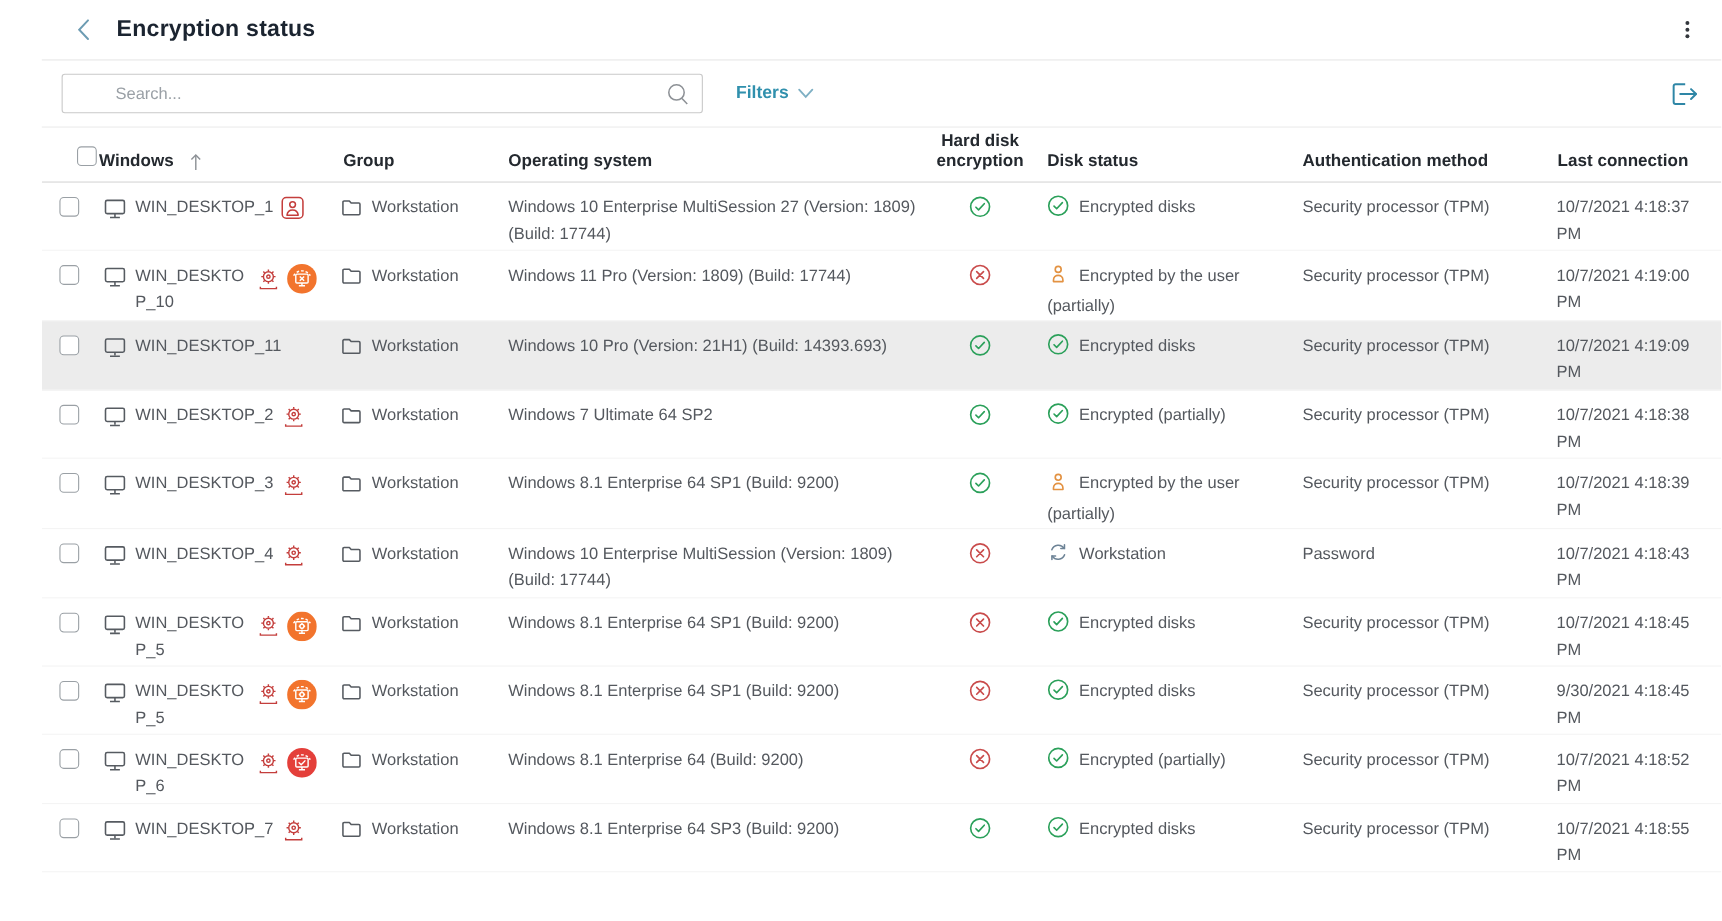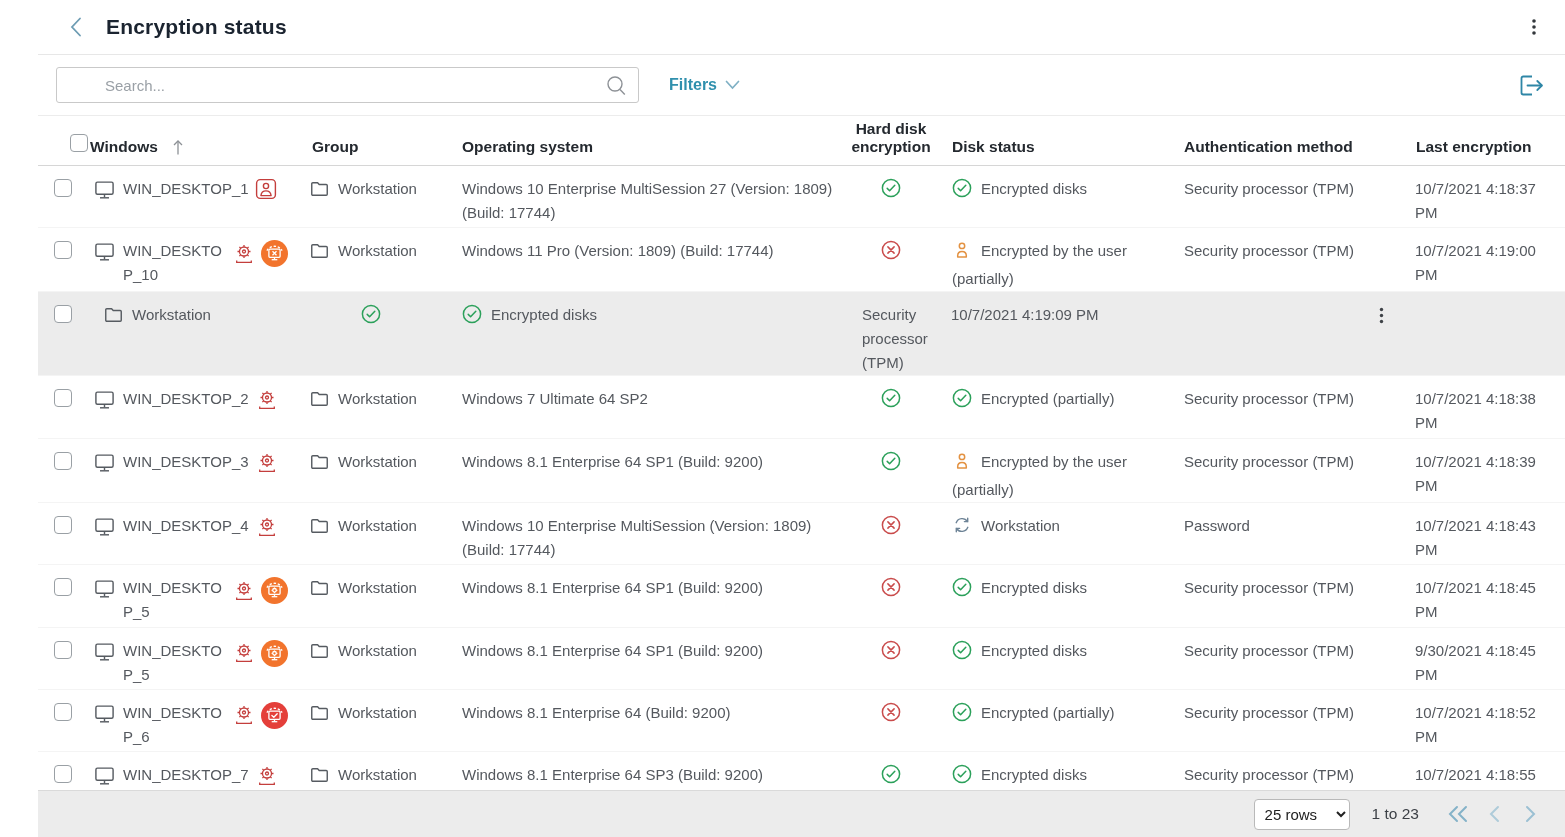--- a/index.html
+++ b/index.html
@@ -122,21 +122,21 @@
         <svg width="12" height="17" viewBox="0 0 12 17" fill="none" stroke="#8d9196" stroke-width="1.3">
             <path d="M6 15.5V2.5"></path>
             <path d="M2 6L6 2l4 4"></path>
           </svg>
       </div>
       <div class="th">Group</div>
       <div class="th">Operating system</div>
       <div class="th th-center">Hard disk encryption</div>
       <div class="th">Disk status</div>
       <div class="th">Authentication method</div>
-      <div class="th">Last encryption</div>
+      <div class="th">Last connection</div>
       <div class="th"></div>
     </div>
     <div class="tbody" id="tbody">
         <div class="trow">
           <div class="cell cb"><span class="checkbox"></span></div>
           <div class="cell computer-cell">
             <span class="bicon mon"><svg width="21" height="21" viewBox="0 0 22 21" fill="none" stroke="#565b61" stroke-width="1.5">
                 <rect x="2" y="2.8" width="18" height="12.6" rx="1.6"></rect>
                 <path d="M11 15.4v3.2"></path>
                 <path d="M6.3 19.2h9.4"></path>
@@ -229,26 +229,35 @@
           <div class="row-kebab">
             <svg width="13" height="21" viewBox="0 0 13 21" fill="#3e4247">
               <circle cx="6.5" cy="4.5" r="1.7"></circle>
               <circle cx="6.5" cy="10.5" r="1.7"></circle>
               <circle cx="6.5" cy="16.5" r="1.7"></circle>
             </svg>
           </div>
         </div>
         <div class="trow selected">
           <div class="cell cb"><span class="checkbox"></span></div>
-          <div class="cell group-cell">
-            <span class="bicon ficon"><svg width="19" height="17" viewBox="0 0 20 18" fill="none" stroke="#565b61" stroke-width="1.5" stroke-linejoin="round">
-                <path d="M1.8 4.8V15a1.1 1.1 0 0 0 1.1 1.1h14.2a1.1 1.1 0 0 0 1.1-1.1V5.9a1.1 1.1 0 0 0-1.1-1.1H9.7L8 2.9H2.9a1.1 1.1 0 0 0-1.1 1.1z"></path>
-              </svg></span>
-            <span>Workstation</span>
-          </div>
+          <div class="cell computer-cell">
+            <span class="bicon mon"><svg width="21" height="21" viewBox="0 0 22 21" fill="none" stroke="#565b61" stroke-width="1.5">
+                <rect x="2" y="2.8" width="18" height="12.6" rx="1.6"></rect>
+                <path d="M11 15.4v3.2"></path>
+                <path d="M6.3 19.2h9.4"></path>
+              </svg></span>
+            <span class="cname">WIN_DESKTOP_11</span>
+          </div>
+          <div class="cell group-cell">
+            <span class="bicon ficon"><svg width="19" height="17" viewBox="0 0 20 18" fill="none" stroke="#565b61" stroke-width="1.5" stroke-linejoin="round">
+                <path d="M1.8 4.8V15a1.1 1.1 0 0 0 1.1 1.1h14.2a1.1 1.1 0 0 0 1.1-1.1V5.9a1.1 1.1 0 0 0-1.1-1.1H9.7L8 2.9H2.9a1.1 1.1 0 0 0-1.1 1.1z"></path>
+              </svg></span>
+            <span>Workstation</span>
+          </div>
+          <div class="cell"><span>Windows 10 Pro (Version: 21H1) (Build: 14393.693)</span></div>
           <div class="cell hdd-cell"><span class="bicon"><svg width="20" height="20" viewBox="0 0 20 20" fill="none" stroke="#2ba05a" stroke-width="1.5">
                 <circle cx="10" cy="10" r="8.6"></circle>
                 <path d="M6.2 10.4l2.4 2.4 5.2-5.6" stroke-linecap="round" stroke-linejoin="round"></path>
               </svg></span></div>
           <div class="cell status-cell"><span class="bicon sicon"><svg width="20" height="20" viewBox="0 0 20 20" fill="none" stroke="#2ba05a" stroke-width="1.5">
                 <circle cx="10" cy="10" r="8.6"></circle>
                 <path d="M6.2 10.4l2.4 2.4 5.2-5.6" stroke-linecap="round" stroke-linejoin="round"></path>
               </svg></span><span>Encrypted disks</span></div>
           <div class="cell"><span>Security processor (TPM)</span></div>
           <div class="cell date-cell"><span>10/7/2021 4:19:09 PM</span></div>
@@ -611,35 +620,13 @@
             <svg width="13" height="21" viewBox="0 0 13 21" fill="#3e4247">
               <circle cx="6.5" cy="4.5" r="1.7"></circle>
               <circle cx="6.5" cy="10.5" r="1.7"></circle>
               <circle cx="6.5" cy="16.5" r="1.7"></circle>
             </svg>
           </div>
         </div>
       </div>
   </div>
 
-  <div class="pagebar">
-    <select class="rows-select" id="rows-select"><option>25 rows</option></select>
-    <span class="range">1 to 23</span>
-    <div class="pager">
-      <span class="pbtn">
-        <svg width="22" height="18" viewBox="0 0 22 18" fill="none" stroke="#84b2c8" stroke-width="2" stroke-linecap="round">
-            <path d="M10 2L3 9l7 7"></path>
-            <path d="M19 2l-7 7 7 7"></path>
-          </svg>
-      </span>
-      <span class="pbtn">
-        <svg width="13" height="18" viewBox="0 0 13 18" fill="none" stroke="#aecbd9" stroke-width="2" stroke-linecap="round">
-            <path d="M10 2L3 9l7 7"></path>
-          </svg>
-      </span>
-      <span class="pbtn">
-        <svg width="13" height="18" viewBox="0 0 13 18" fill="none" stroke="#9bc0d3" stroke-width="2" stroke-linecap="round">
-            <path d="M3 2l7 7-7 7"></path>
-          </svg>
-      </span>
-    </div>
-  </div>
 </div>
 
 </body></html>

